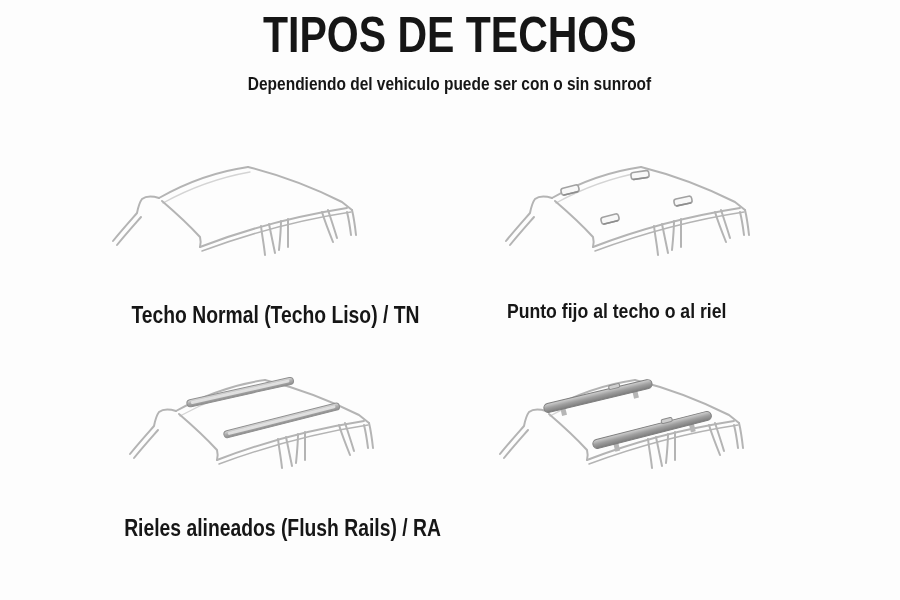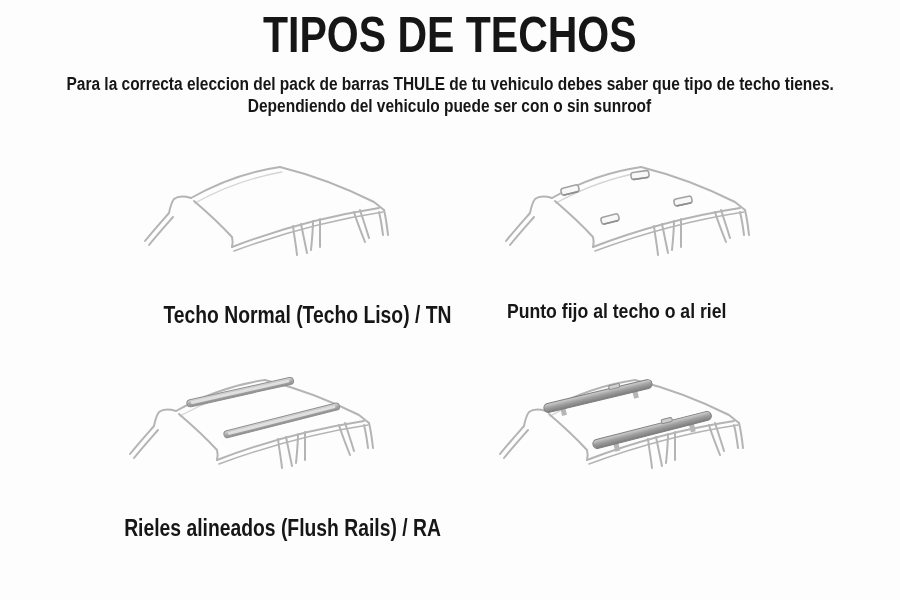--- a/index.html
+++ b/index.html
@@ -27,21 +27,21 @@
   .intro .line { white-space: nowrap; }
   .intro .line > span { display: inline-block; transform: scaleX(0.86); }
 
   .card { position: absolute; }
   .card svg.art { display: block; margin: 0 auto; }
   .labels { position: relative; text-align: center; margin-top: 2px; }
   .main-label { font-size: 23px; line-height: 26px; font-weight: bold; white-space: nowrap; }
   .sub-label  { font-size: 21px; line-height: 17px; font-weight: bold; white-space: nowrap; }
   .main-label > span, .sub-label > span { display: inline-block; transform: scaleX(0.84); }
 
-  #card-tn { left: 136px; top: 150px; width: 300px; }
+  #card-tn { left: 104px; top: 150px; width: 300px; }
   #card-pf { left: 492px; top: 150px; width: 310px; }
   #card-ra { left: 113px; top: 363px; width: 315px; }
   #card-re { left: 473px; top: 363px; width: 335px; }
 
   #card-tn .labels { left: 0; }
   #card-pf .labels { left: -30px; }
   #card-ra .labels { left: -19px; }
   #card-re .labels { left: -14px; }
 
   .defs-holder { position: absolute; width: 0; height: 0; overflow: hidden; }
@@ -90,21 +90,20 @@
         <stop offset="0.5" stop-color="#9e9e9e"></stop>
         <stop offset="1" stop-color="#7c7c7c"></stop>
       </linearGradient>
     </defs>
   </svg>
 
   <div class="title">
     <span>TIPOS DE TECHOS</span>
   </div>
   <div class="intro">
-    <div class="line"><span>Para la correcta eleccion del pack de barras THULE de tu vehiculo debes saber que tipo de techo tienes.</span></div>
     <div class="line"><span>Dependiendo del vehiculo puede ser con o sin sunroof</span></div>
   </div>
 
   <div class="card" id="card-tn">
     <svg class="art" width="300" height="150" viewBox="0 0 300 150">
       <use href="#roof-base"></use>
     </svg>
     <div class="labels">
       <div class="main-label">
         <span>Techo Normal (Techo Liso) / TN</span>

